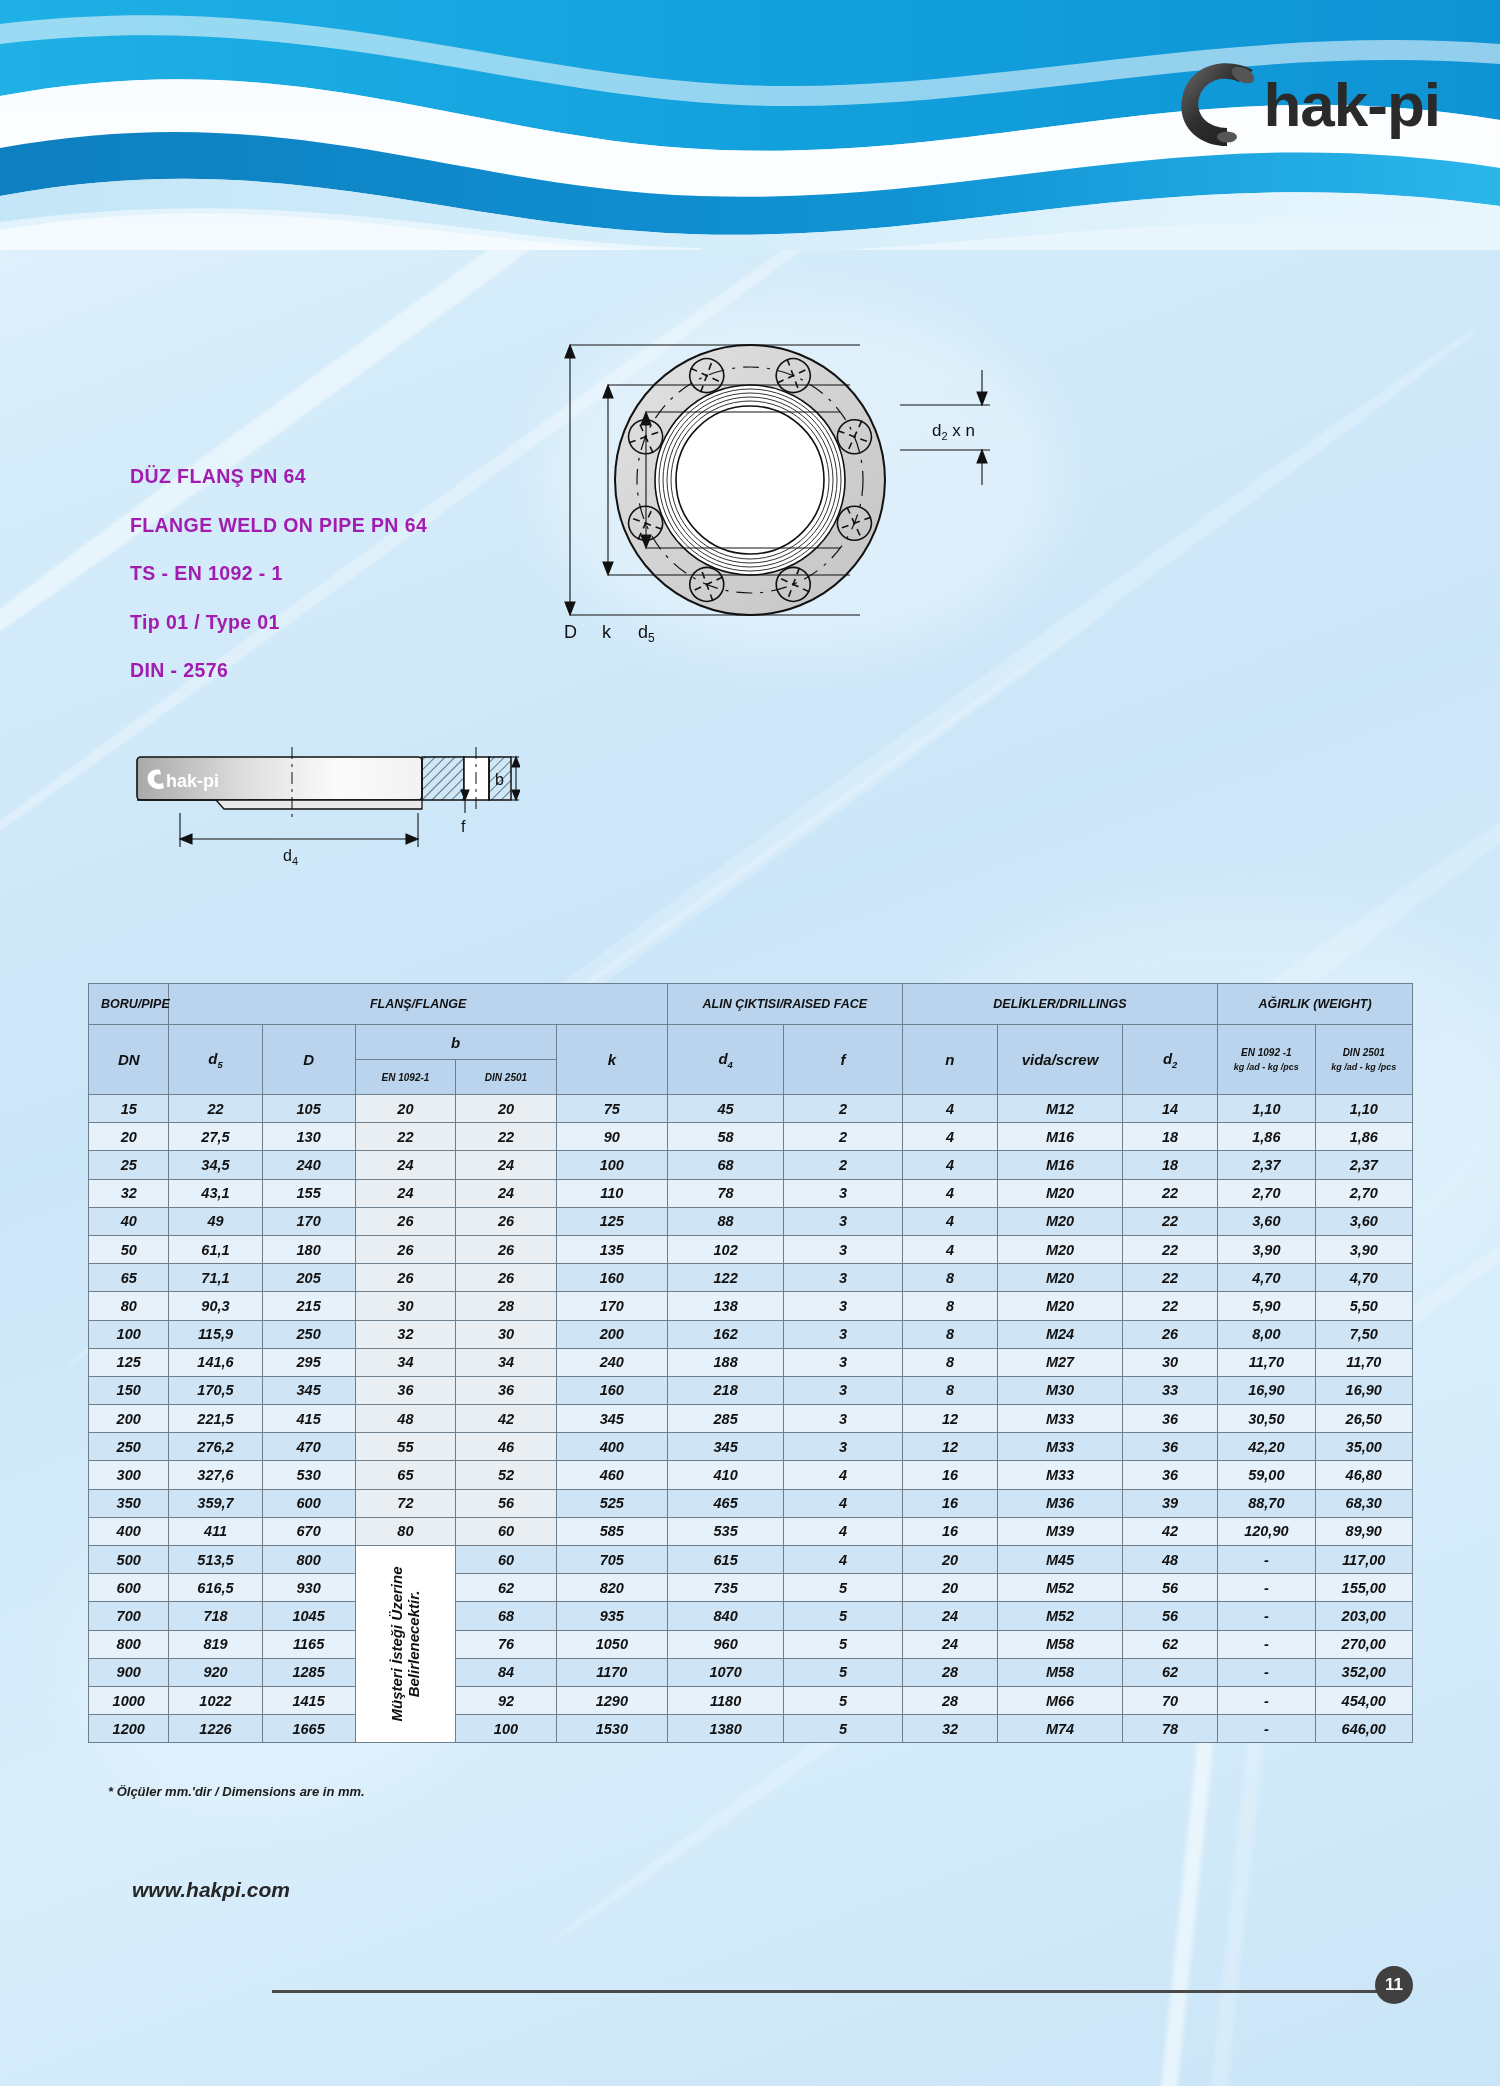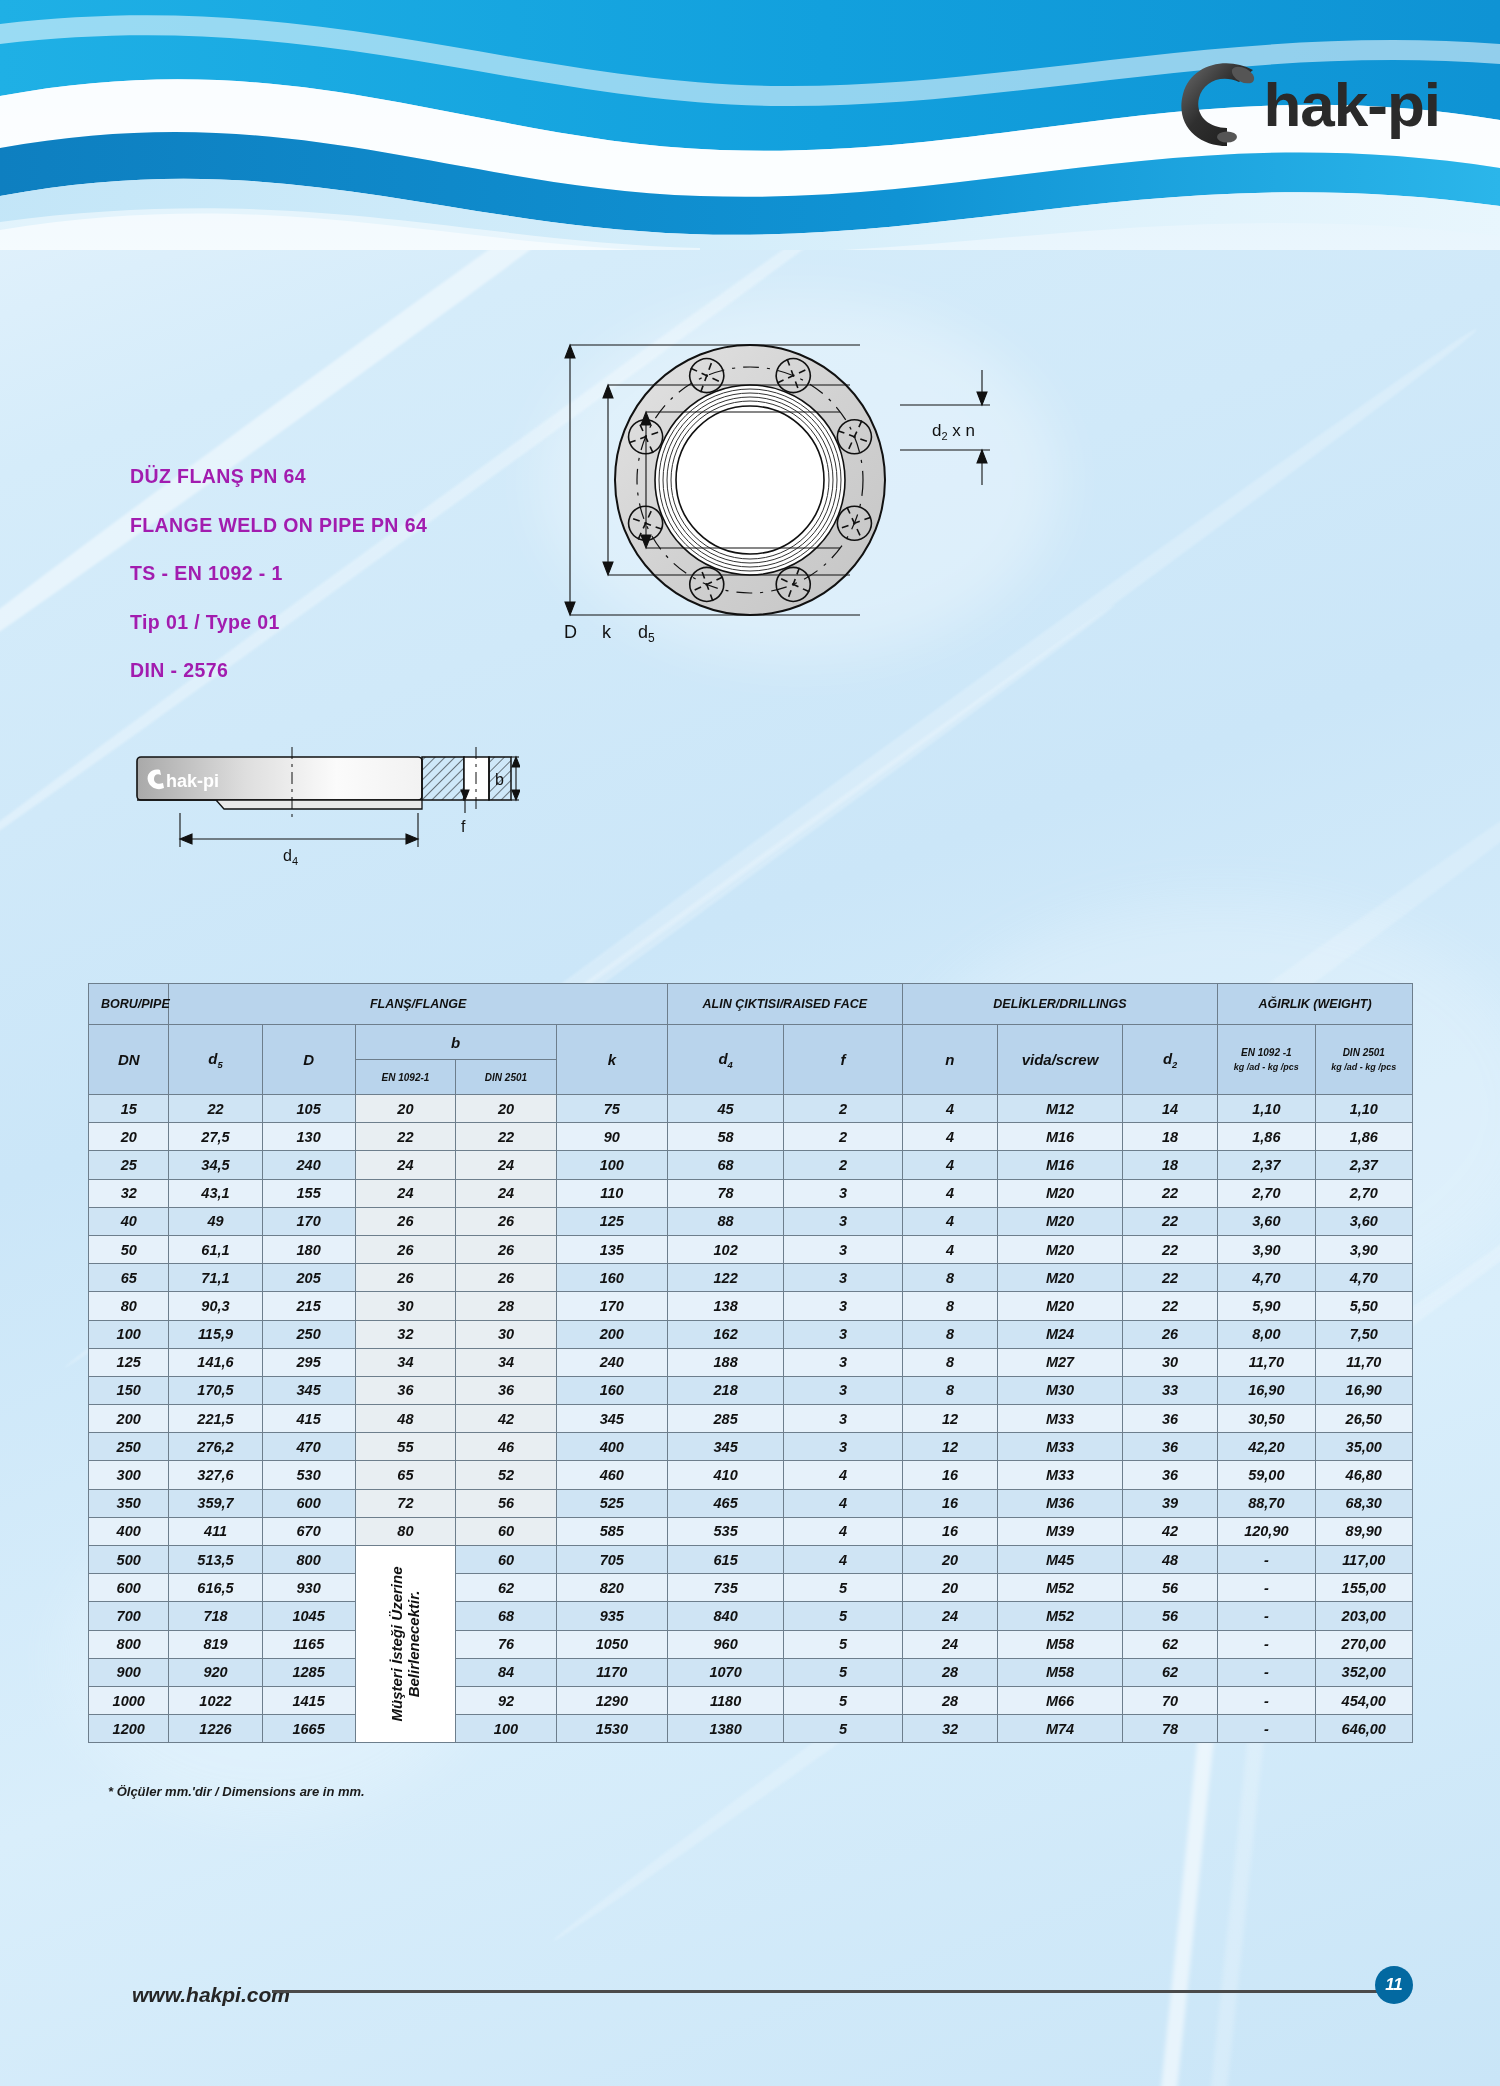--- a/index.html
+++ b/index.html
@@ -65,25 +65,25 @@
   .rot{position:absolute;left:50%;top:50%;transform:translate(-50%,-50%) rotate(-90deg);
     white-space:nowrap;font-size:15px;font-style:italic;font-weight:bold;color:#111;
     line-height:1.15;text-align:center;}
   .sub2{font-size:.62em;vertical-align:sub;}
 
   .note{position:absolute;left:108px;top:1784px;font-size:13px;font-style:italic;
     font-weight:bold;color:#1b1b1b;}
 
   
   .footer{position:absolute;left:0;top:1955px;width:1500px;height:60px;}
-  .footer-url{position:absolute;left:132px;top:1983px;font-size:21px;font-style:italic;
+  .footer-url{position:absolute;left:132px;top:1878px;font-size:21px;font-style:italic;
     font-weight:bold;color:#262626;}
   .footer-rule{position:absolute;left:272px;top:1990px;width:1113px;height:3px;background:#4a4a4a;}
   .page-num{position:absolute;left:1375px;top:1966px;width:38px;height:38px;border-radius:50%;
-    background:#0369a1;color:#fff;font-size:17px;font-style:italic;font-weight:bold;
+    background:#404040;color:#fff;font-size:17px;font-weight:bold;
     display:flex;align-items:center;justify-content:center;}
 </style>
 </head>
 <body>
 
 <div class="page-bg">
   <div class="bg-blob b1"></div>
     <div class="bg-blob b2"></div>
     <div class="bg-blob b3"></div>
   <div class="bg-streak s1"></div>

